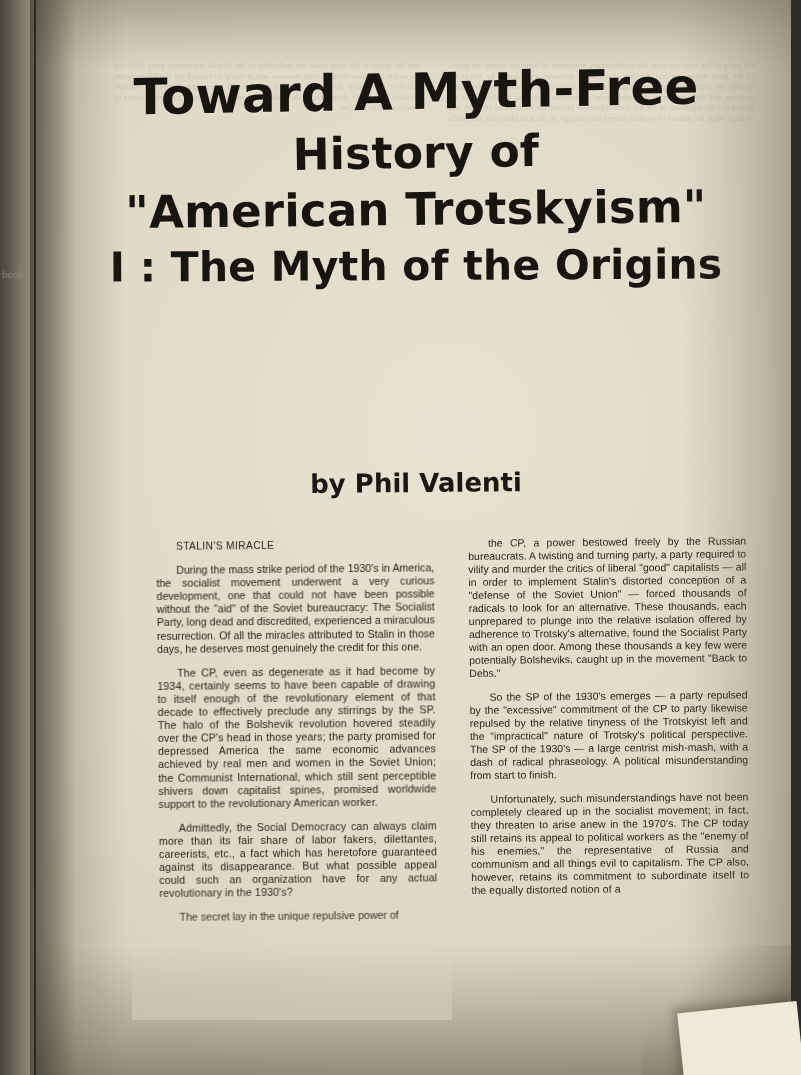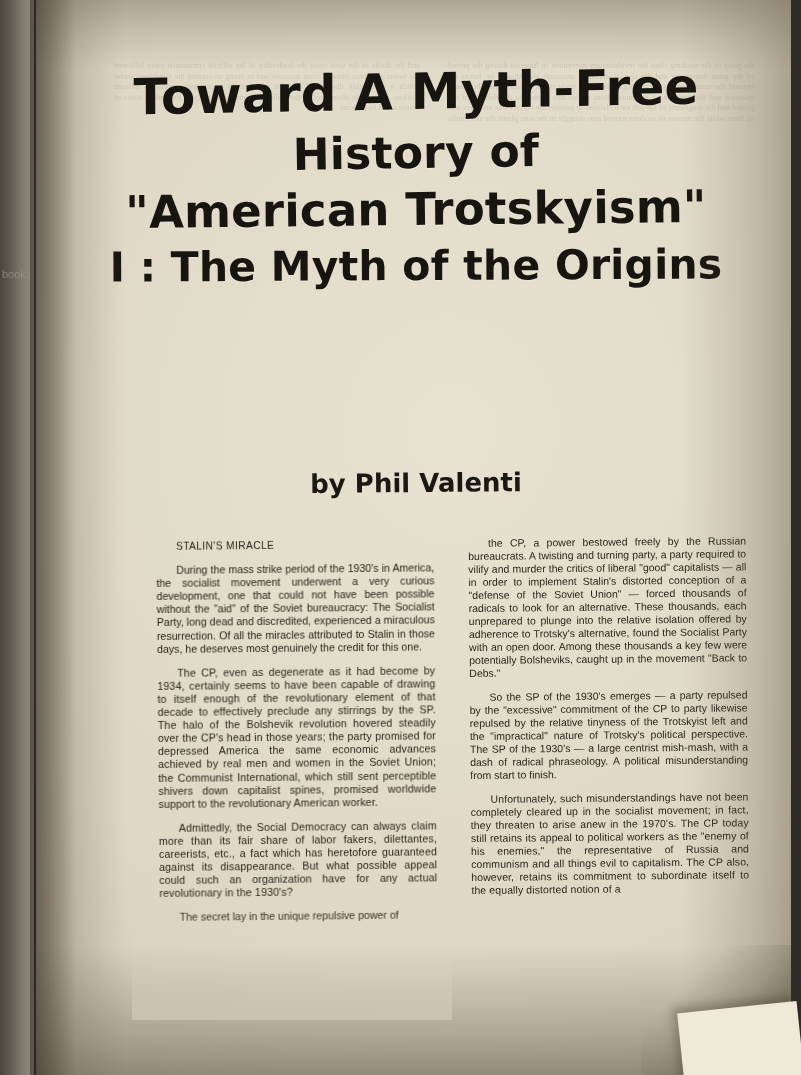--- a/index.html
+++ b/index.html
@@ -109,21 +109,21 @@
   .edge-text {
     position: absolute;
     left: 2px;
     top: 270px;
     width: 26px;
     z-index: 9;
     font-size: 11px;
     line-height: 9px;
     color: #9a9386;
     opacity: 0.75;
-    font-family: Liberation Sans, sans-serif;
+    font-family: Liberation Serif, serif;
     overflow: hidden;
     height: 40px;
   }
 
   
   .content {
     position: absolute;
     left: 0; top: 0;
     width: 755px; height: 1075px;
     z-index: 3;

